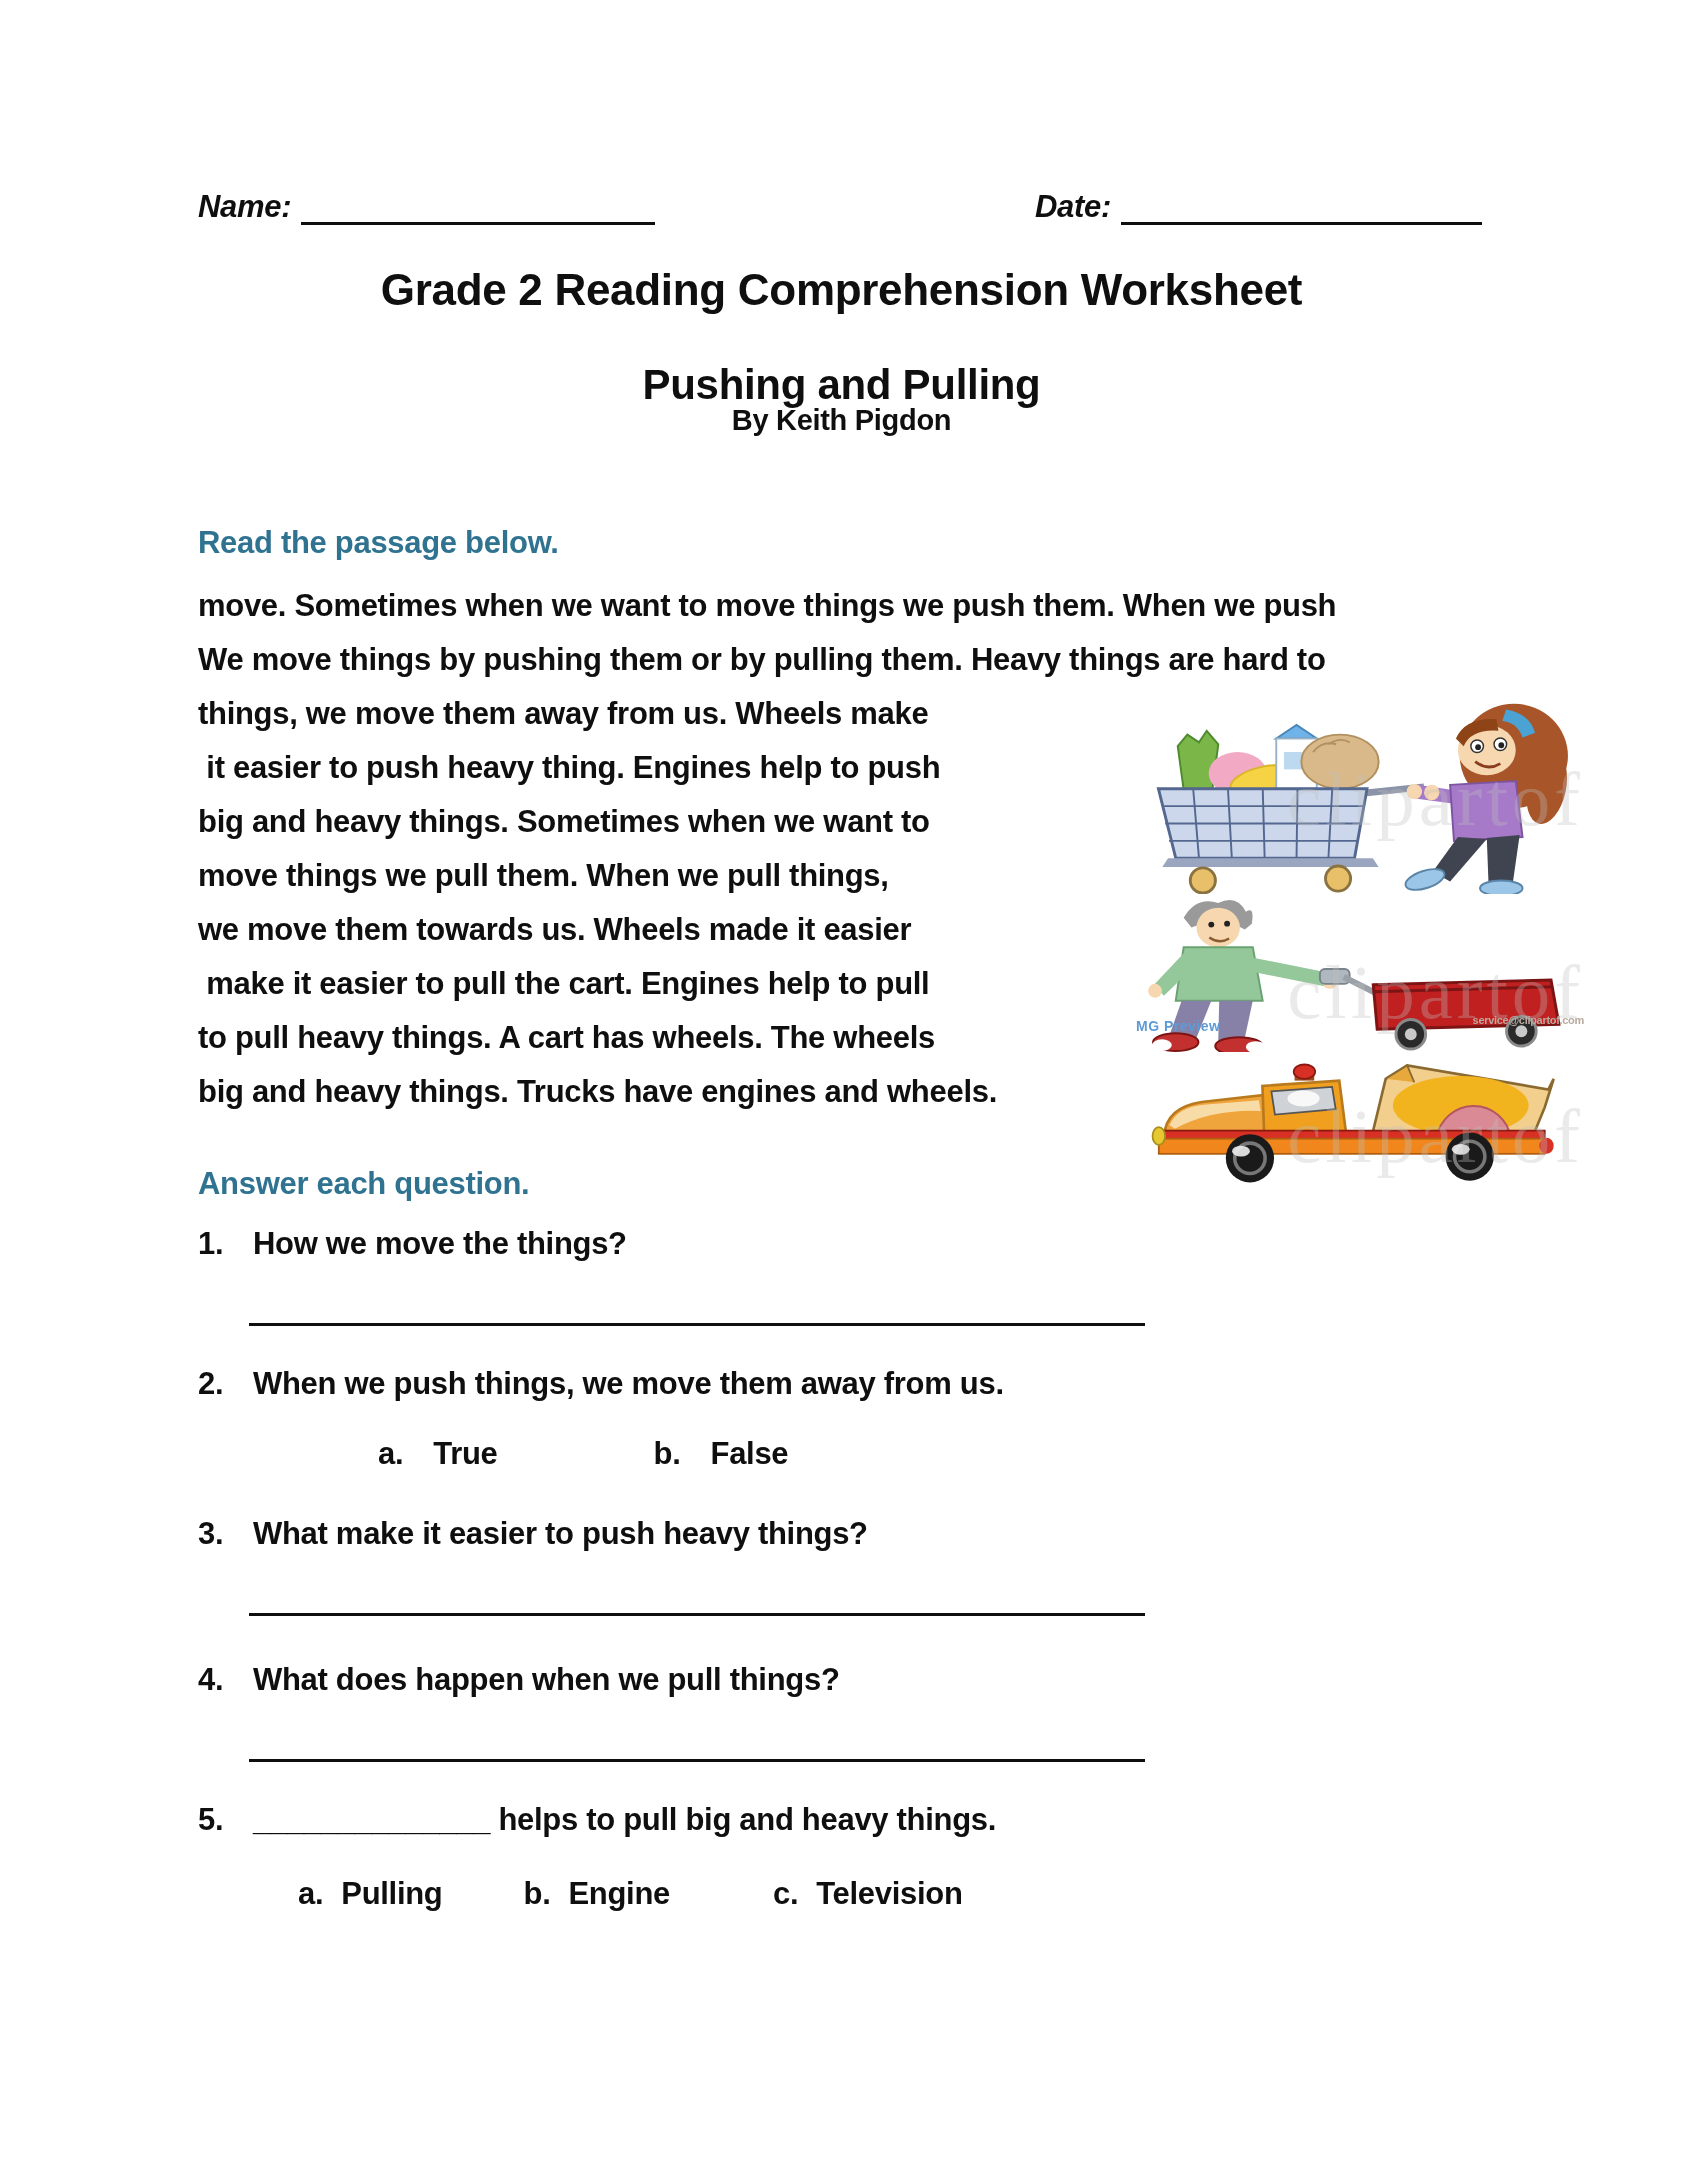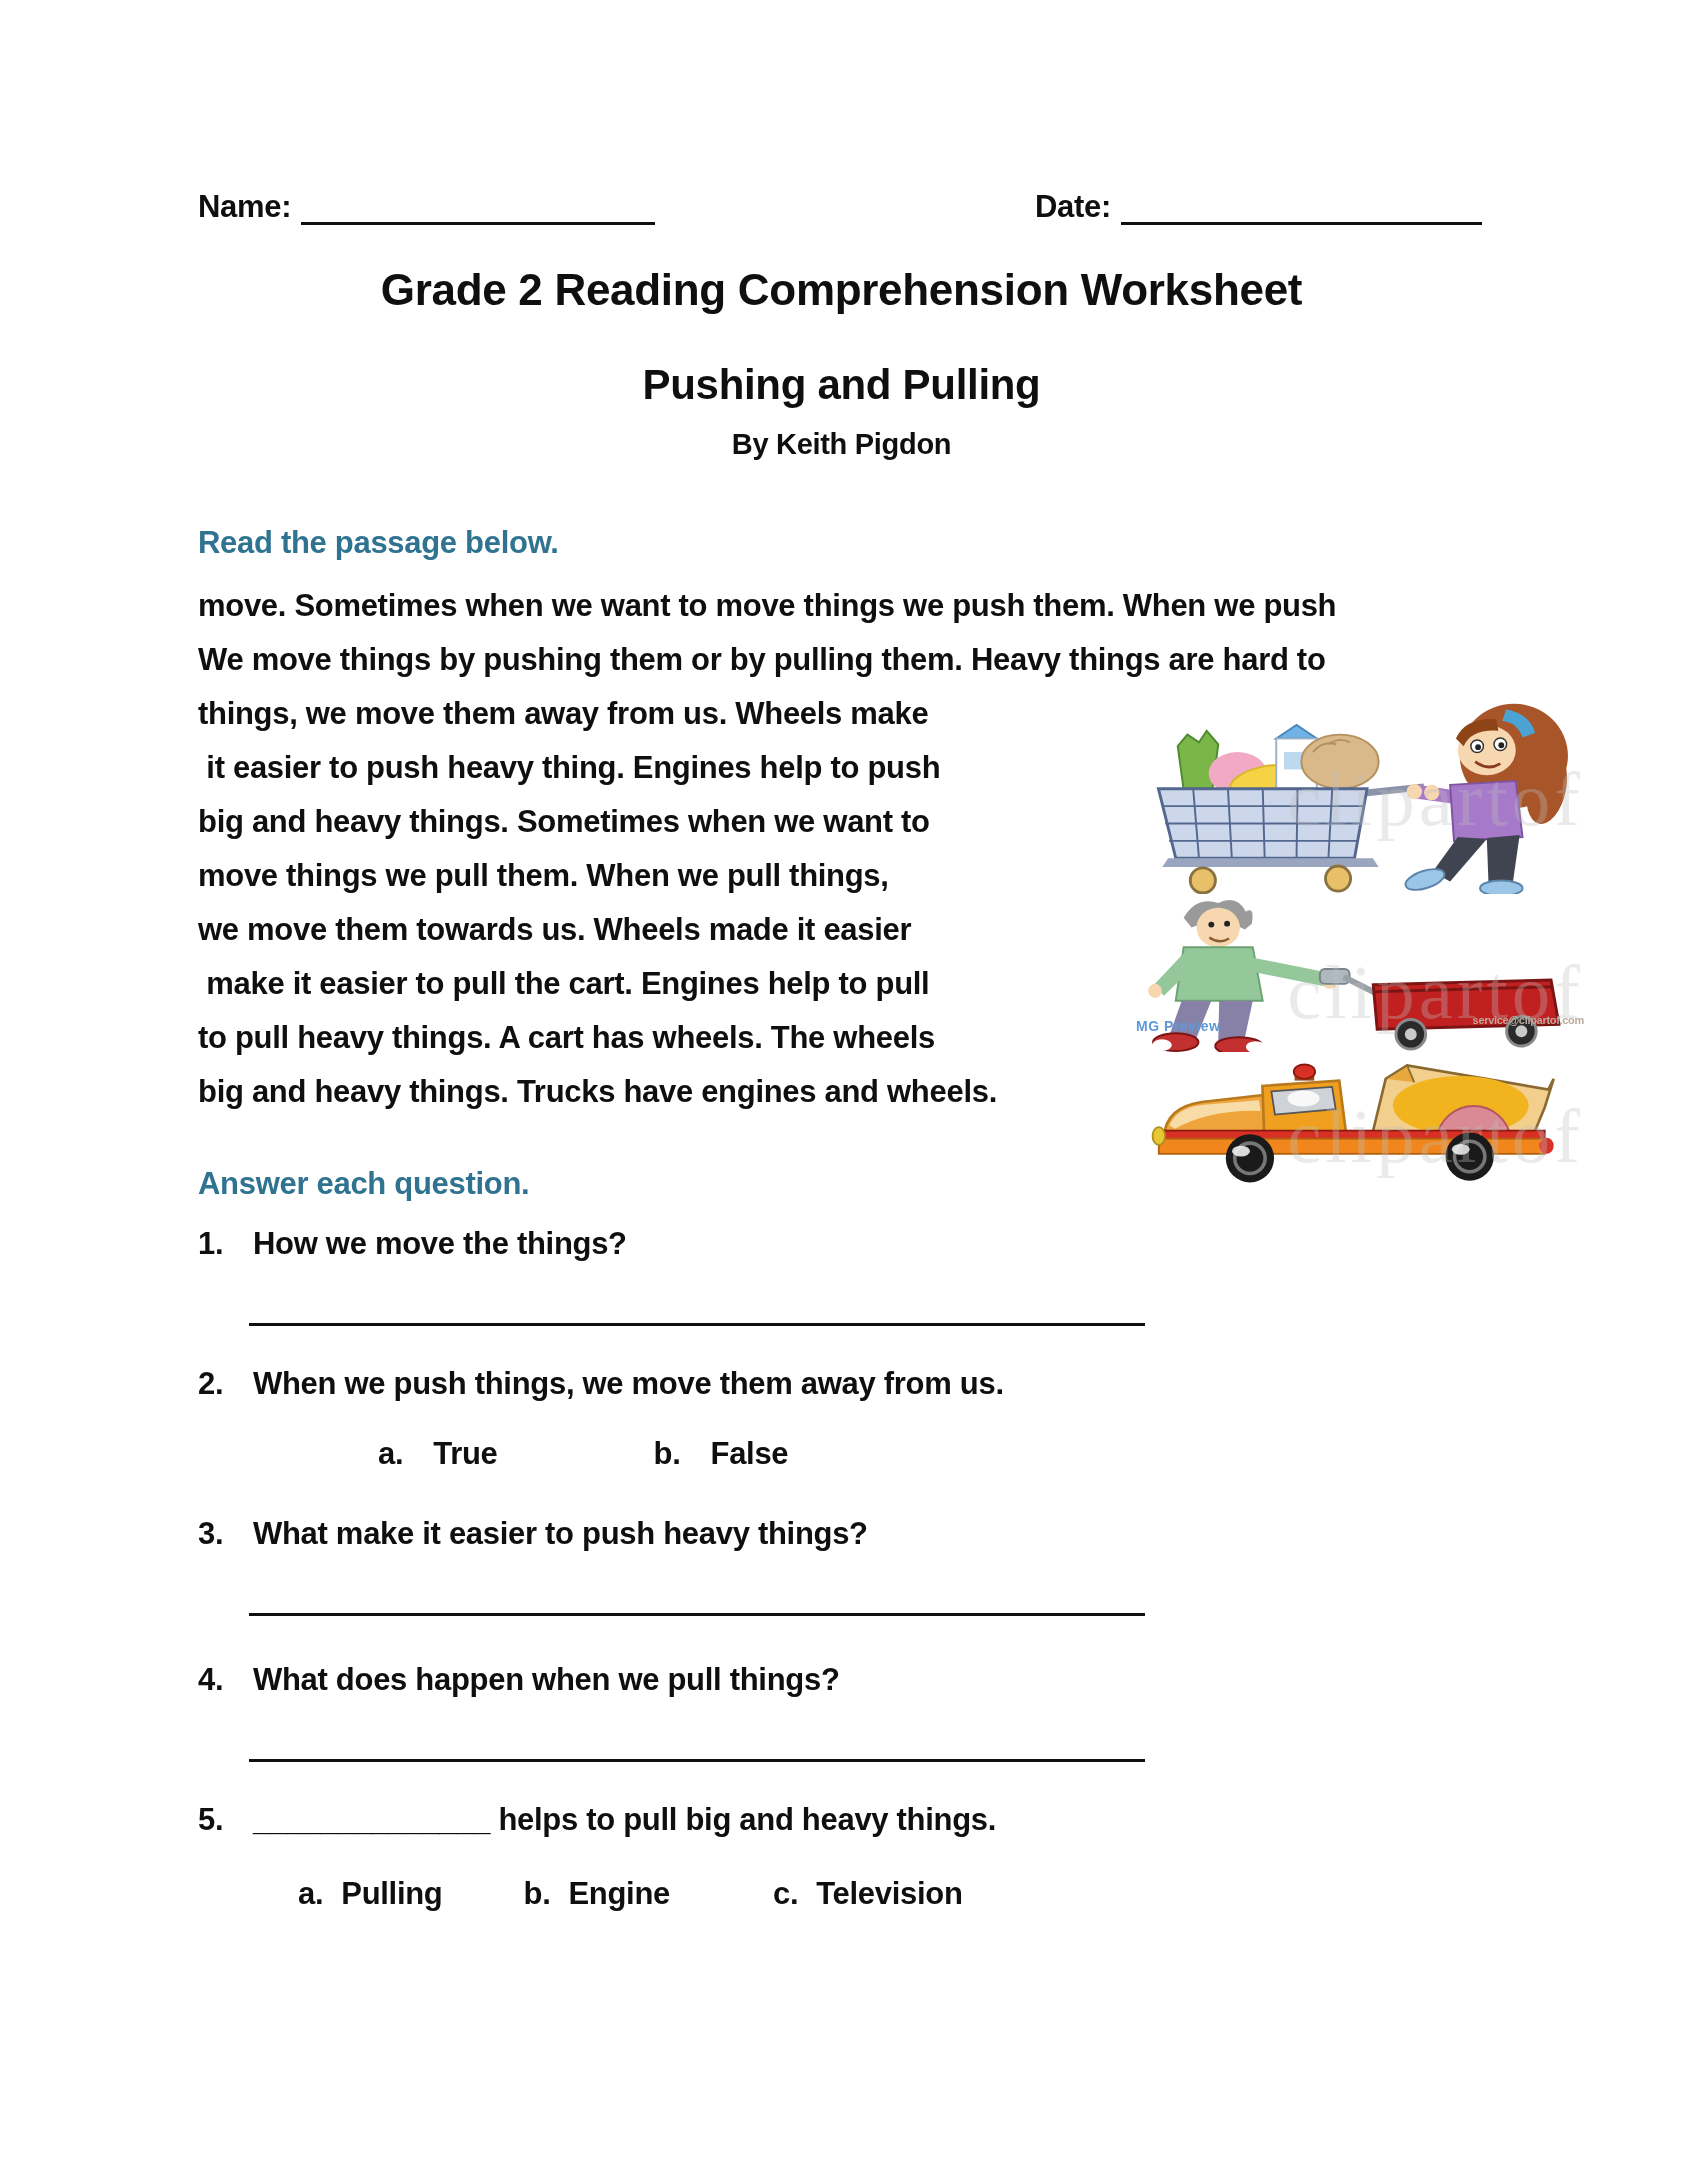--- a/index.html
+++ b/index.html
@@ -9,35 +9,35 @@
     background:#ffffff;
     font-family:"Liberation Sans", sans-serif;
     font-weight:700;
     color:#0f0f0f;
     letter-spacing:-0.3px;
     overflow:hidden;
   }
   
   .header-row {
     position:absolute; top:188px; left:198px; width:1287px;
-    display:flex; font-size:31px;
+    display:flex; font-size:31px;font-style:italic;
   }
   .name-field { width:837px; display:flex; align-items:flex-end; }
   .date-field { display:flex; align-items:flex-end; }
   .blank-line {
     display:inline-block; border-bottom:3px solid #0f0f0f;
     height:34px; margin-left:10px;
   }
   .name-blank { width:354px; }
   .date-blank { width:361px; }
 
   
   .title    { position:absolute; top:265px; left:0; width:100%; text-align:center; font-size:44px; }
   .subtitle { position:absolute; top:361px; left:0; width:100%; text-align:center; font-size:42px; }
-  .byline   { position:absolute; top:428px; left:0; width:100%; text-align:center; font-size:29px; }
+  .byline   { position:absolute; top:404px; left:0; width:100%; text-align:center; font-size:29px; }
 
   
   .teal { color:#2f7391; }
   .passage-heading { position:absolute; top:525px; left:198px; font-size:31px; }
   .passage-wrap { position:absolute; top:579px; left:198px; width:1317px; }
   .p-line { height:54px; line-height:54px; font-size:31px; white-space:pre; }
 
   
   .clipart {
     position:absolute; left:926px; top:117px; width:460px; height:490px;

